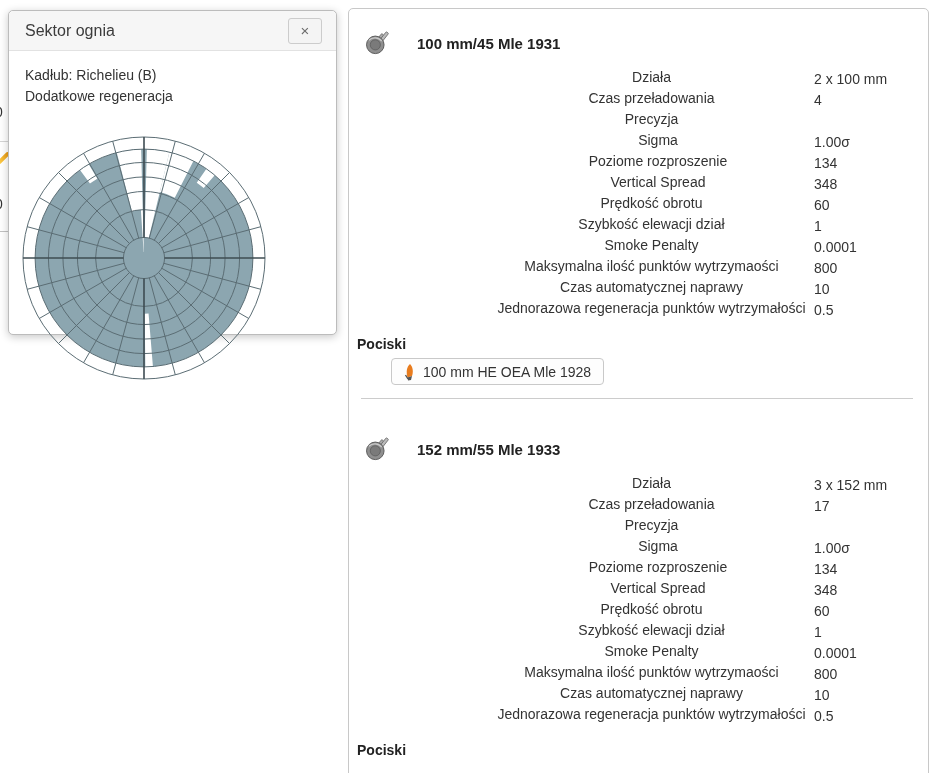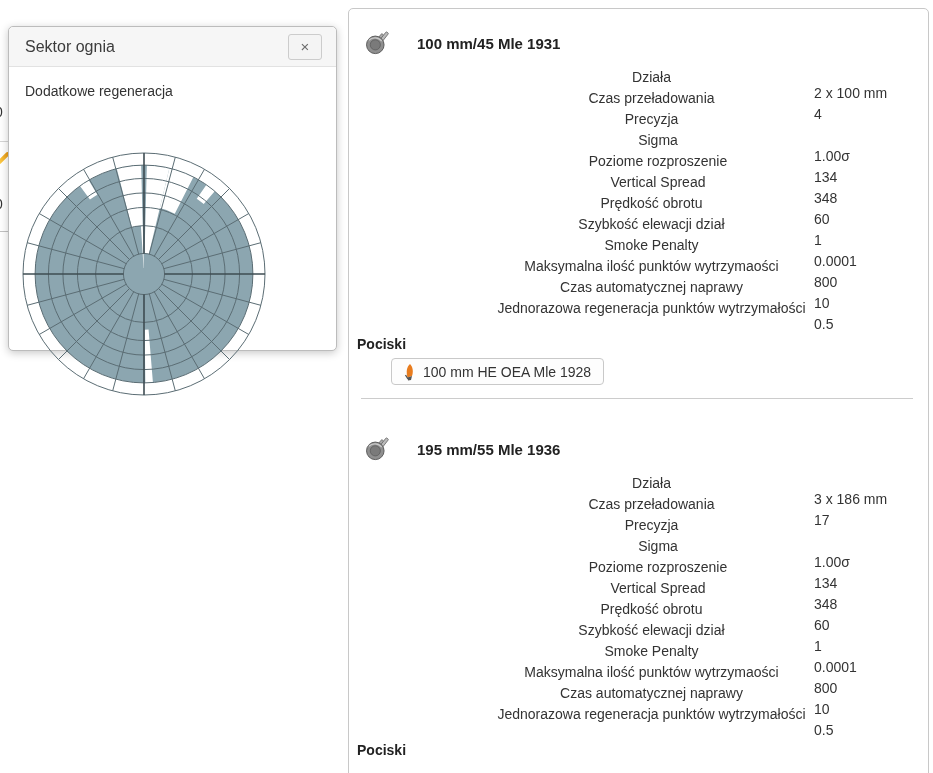--- a/index.html
+++ b/index.html
@@ -6,21 +6,21 @@
   html,body { width:933px; height:773px; overflow:hidden; background:#fff;
     font-family:"Liberation Sans", sans-serif; color:#333; }
 
   
   .frag { position:absolute; z-index:1; font-size:14px; color:#333; }
   .frag-line { position:absolute; z-index:1; width:9px; border-top:1px solid #d5d5d5; }
   .frag-pencil { position:absolute; z-index:1; width:15px; height:4px;
     background:linear-gradient(90deg,#ffd24d,#e8960f); transform:rotate(-45deg); border-radius:2px; }
 
   
-  .popup { position:absolute; left:8px; top:26px; width:329px; height:325px; z-index:10;
+  .popup { position:absolute; left:8px; top:10px; width:329px; height:325px; z-index:10;
     background:#fff; border:1px solid #bcbcbc; border-radius:5px;
     box-shadow:0 2px 8px rgba(0,0,0,.22); }
   .popup-header { height:40px; background:#f6f6f6; border-bottom:1px solid #e2e2e2;
     border-radius:5px 5px 0 0; position:relative; }
   .popup-title { font-size:16px; color:#3c3c3c; line-height:40px; padding-left:16px; }
   .popup-close { position:absolute; right:14px; top:7px; width:34px; height:26px;
     background:#f4f4f4; border:1px solid #ccc; border-radius:3px; color:#6b6b6b;
     font-size:15px; line-height:24px; text-align:center; cursor:pointer; }
   .popup-body { padding:14px 16px 0 16px; }
   .hull-line { font-size:14px; line-height:21px; color:#333; }
@@ -28,21 +28,21 @@
 
   
   .panel { position:absolute; left:348px; top:8px; width:581px; height:950px; z-index:2;
     background:#fff; border:1px solid #c8c8c8; border-radius:5px; padding-top:22px; }
   .wtitle { display:flex; align-items:center; gap:23px; padding-left:15px; height:24px; }
   .wtitle-text { font-size:15px; font-weight:bold; color:#222; }
   .rows { margin-top:12px;text-align:center; }
   .row { position:relative; height:21px; font-size:14px; line-height:21px; }
   .row .lbl { display:inline-block; padding-left:26px; color:#333; }
   .row.sub .lbl { padding-left:39px; }
-  .row .val { position:absolute; left:465px; top:16px; color:#333; }
+  .row .val { position:absolute; left:465px; top:2px; color:#333; }
   .shells-hdr { font-size:14px; font-weight:bold; color:#222; line-height:21px; padding-left:8px;margin-top:15px; }
   .shell-btn { display:inline-flex; align-items:center; gap:7px; margin:3px 0 0 42px;
     height:27px; padding:0 12px 0 9px; background:#fdfdfd; border:1px solid #c9c9c9;
     border-radius:4px; font-size:14px; color:#333; cursor:pointer; }
   .divider { border-top:1px solid #ccc; margin:13px 15px 0 12px; }
   .block2-gap { height:38px; }
 </style>
 </head>
 <body>
 
@@ -53,20 +53,21 @@
 <div class="frag-line" style="left:0; top:231px; border-top-color:#c2c2c2;"></div>
 
 <div class="popup">
   <div class="popup-header">
     <div class="popup-title">Sektor ognia</div>
     <div class="popup-close">
       <span>×</span>
     </div>
   </div>
   <div class="popup-body">
+    <div class="hull-line">Kadłub: Richelieu (B)</div>
     <div class="hull-line">Dodatkowe regeneracja</div>
   </div>
   <div class="chart-wrap">
     <svg id="sector-svg" width="250" height="250" viewBox="0 0 250 250">
         <circle cx="125" cy="125" r="108.9" fill="#8ca6b0"></circle>
         <path d="M125.53845982669296 104.43704882525279L127.85066967072738 16.137317310161805A108.9 108.9 0 0 1 150.4222001239081 19.108915668693015L129.80197113451598 104.9983507374198A20.57 20.57 0 0 0 125.53845982669296 104.43704882525279Z" fill="#ffffff"></path>
         <path d="M140.81825785487615 59.11221419385343L150.4222001239081 19.108915668693015A108.9 108.9 0 0 1 174.43956542163664 27.969389515886746L155.7623962623517 64.62539792099619A67.76 67.76 0 0 0 140.81825785487615 59.11221419385343Z" fill="#ffffff"></path>
         <path d="M177.7460890868422 49.67077800718431L187.46247391862892 35.79434237692878A108.9 108.9 0 0 1 195.724892463157 42.19179034615661L184.7232425244437 55.073067403421135A91.96000000000001 91.96000000000001 0 0 0 177.7460890868422 49.67077800718431Z" fill="#ffffff"></path>
         <path d="M112.88160780376501 78.14165420569958L97.73361755847128 19.56872196282407A108.9 108.9 0 0 1 122.14933032927257 16.137317310161805L123.73303570189893 76.61658547118301A48.400000000000006 48.400000000000006 0 0 0 112.88160780376501 78.14165420569958Z" fill="#ffffff"></path>
         <path d="M124.6095795350696 118.96261050945331L121.87663628055685 76.70088407562653A48.400000000000006 48.400000000000006 0 0 1 123.81748257741157 76.61444789459074L124.85218532217644 118.95180598682384A6.050000000000001 6.050000000000001 0 0 0 124.6095795350696 118.96261050945331Z" fill="#ffffff"></path>
@@ -150,24 +151,24 @@
 
   <div>
     <div class="wtitle">
       <svg width="30" height="24" viewBox="0 0 32 26">
         <rect x="15" y="2" width="3.2" height="13" rx="1" transform="rotate(38 16 8)" fill="#aaa" stroke="#666" stroke-width="0.8"></rect>
         <rect x="20" y="0" width="3.2" height="13" rx="1" transform="rotate(38 21 6)" fill="#bbb" stroke="#666" stroke-width="0.8"></rect>
         <circle cx="12" cy="15" r="9.5" fill="#8f8f8f" stroke="#555" stroke-width="1"></circle>
         <circle cx="12" cy="15" r="5.5" fill="#7a7a7a" stroke="#5a5a5a" stroke-width="0.8"></circle>
         <path d="M5 10 A9.5 9.5 0 0 1 19 11" fill="none" stroke="#c9c9c9" stroke-width="1.4"></path>
       </svg>
-      <span class="wtitle-text">195 mm/55 Mle 1936</span>
+      <span class="wtitle-text">152 mm/55 Mle 1933</span>
     </div>
     <div class="rows">
-      <div class="row"><span class="lbl">Działa</span><span class="val">3 x 186 mm</span></div>
+      <div class="row"><span class="lbl">Działa</span><span class="val">3 x 152 mm</span></div>
       <div class="row"><span class="lbl">Czas przeładowania</span><span class="val">17</span></div>
       <div class="row"><span class="lbl">Precyzja</span><span class="val"></span></div>
       <div class="row sub"><span class="lbl">Sigma</span><span class="val">1.00σ</span></div>
       <div class="row sub"><span class="lbl">Poziome rozproszenie</span><span class="val">134</span></div>
       <div class="row sub"><span class="lbl">Vertical Spread</span><span class="val">348</span></div>
       <div class="row"><span class="lbl">Prędkość obrotu</span><span class="val">60</span></div>
       <div class="row"><span class="lbl">Szybkość elewacji dział</span><span class="val">1</span></div>
       <div class="row"><span class="lbl">Smoke Penalty</span><span class="val">0.0001</span></div>
       <div class="row"><span class="lbl">Maksymalna ilość punktów wytrzymaości</span><span class="val">800</span></div>
       <div class="row"><span class="lbl">Czas automatycznej naprawy</span><span class="val">10</span></div>

